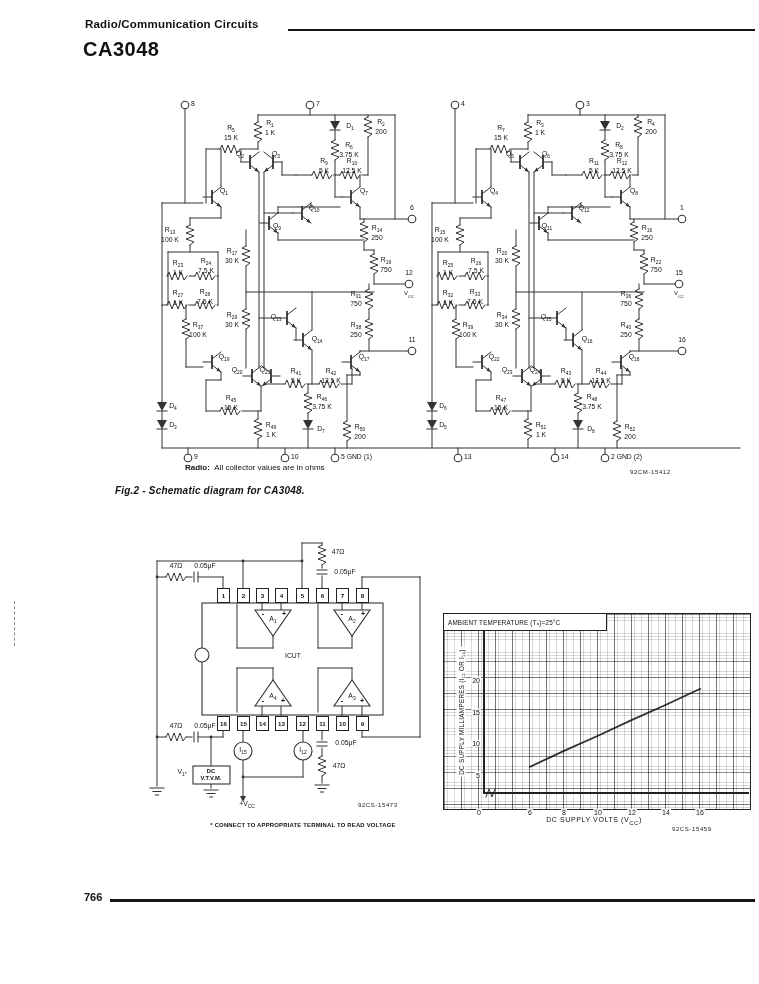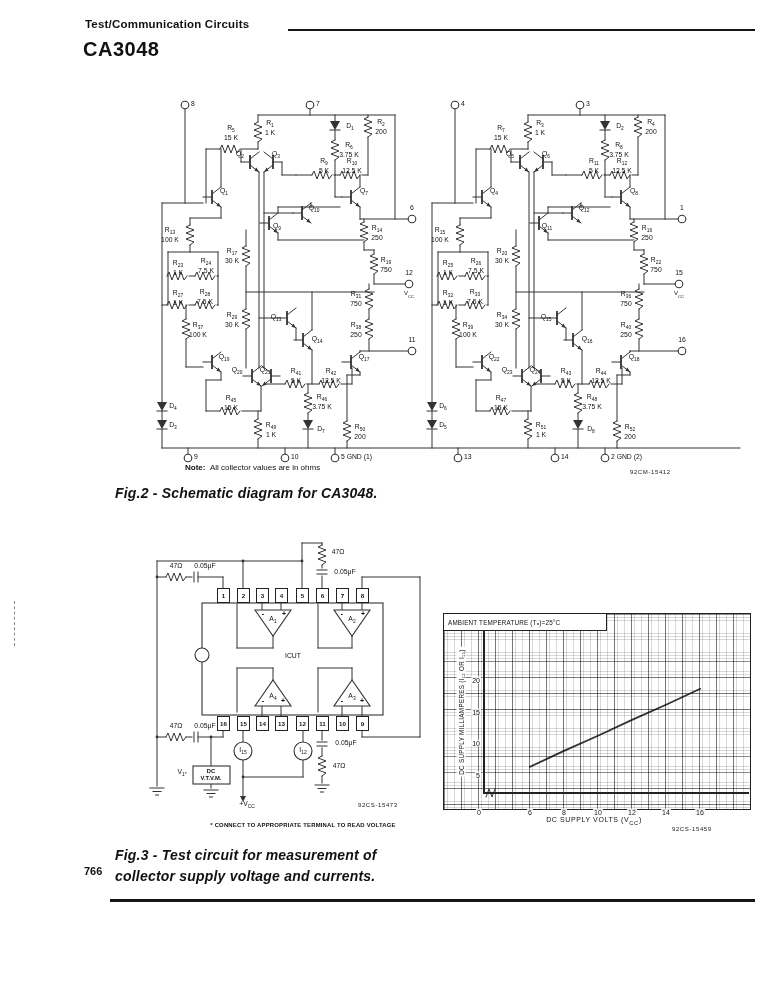--- a/index.html
+++ b/index.html
@@ -3,42 +3,42 @@
 <meta charset="utf-8">
 <style>
   html,body{margin:0;padding:0;background:#e8e8e8}
   #page{position:relative;width:759px;height:984px;background:#ffffff;overflow:hidden;
         font-family:"Liberation Sans",sans-serif;color:#111}
   .abs{position:absolute}
   
   .sect{position:absolute;left:85px;top:18px;font-size:11.5px;font-weight:bold;letter-spacing:0.2px}
   .rule1{position:absolute;left:288px;top:29px;width:467px;height:2px;background:#151515}
   .part{position:absolute;left:83px;top:38px;font-size:20px;font-weight:bold;letter-spacing:0.5px}
-  .pageno{position:absolute;left:84px;top:865px;font-size:11px;font-weight:bold}
+  .pageno{position:absolute;left:84px;top:891px;font-size:11px;font-weight:bold}
   .rule2{position:absolute;left:110px;top:899px;width:645px;height:2.5px;background:#151515}
   .margin-dash{position:absolute;left:14px;top:601px;height:45px;width:0;border-left:1.5px dashed #8a8a8a}
   
   svg.art{position:absolute;left:0;top:0;pointer-events:none}
   .w{stroke:#333;stroke-width:1;fill:none;stroke-linecap:square}
   .wb{stroke:#333;stroke-width:1.8;fill:none}
   .f{fill:#333;stroke:none}
   .pc{fill:#fff;stroke:#333;stroke-width:1.1}
   .box{fill:#fff;stroke:#333;stroke-width:1.1}
   
   .sl{position:absolute;transform:translate(-50%,-50%);font-size:6.8px;line-height:1.15;
       text-align:center;white-space:nowrap;color:#111}
   .sl sub{font-size:0.72em}
   .sl.left{transform:translate(0,-50%);text-align:left}
   .sl.tiny{font-size:5.8px;font-weight:bold}
   .sl.sub2{font-size:6px}
   .sl.sign{font-size:7px;font-weight:bold}
   .pin-box{position:absolute;width:11px;height:13px;border:1.2px solid #222;background:#fff;
            font-size:6.2px;font-weight:bold;display:flex;align-items:center;justify-content:center}
   
-  .fig-caption{position:absolute;font-style:italic;font-weight:bold;font-size:14px;letter-spacing:0.2px;line-height:1.5}
+  .fig-caption{position:absolute;font-style:italic;font-weight:bold;font-size:10px;letter-spacing:0.2px;line-height:1.5}
   .note{position:absolute;left:185px;top:463px;font-size:8px}
   .note b{font-weight:bold}
   .docid{position:absolute;font-size:6px;letter-spacing:0.6px;color:#222}
   .footnote{position:absolute;left:178px;top:822px;width:250px;text-align:center;
             font-size:5.9px;font-weight:bold;letter-spacing:0.2px}
   
   .fig4-frame{position:absolute;left:443px;top:613px;width:306px;height:195px;border:1.5px solid #222;
     background-image:
       repeating-linear-gradient(to right, rgba(0,0,0,0.45) 0 0.6px, transparent 0.6px 17px),
       repeating-linear-gradient(to bottom, rgba(0,0,0,0.45) 0 0.6px, transparent 0.6px 15.83px),
@@ -54,21 +54,21 @@
   .xlab{position:absolute;left:594px;top:821px;transform:translate(-50%,-50%);
         font-size:7px;letter-spacing:0.6px;white-space:nowrap}
   .tick{position:absolute;transform:translate(-50%,-50%);font-size:7px;background:rgba(255,255,255,0.85);padding:0 1px}
   .tick.yt{transform:translate(-100%,-50%)}
 </style>
 </head>
 <body>
 
 <div id="page">
 
-  <div class="sect">Test/Communication Circuits</div>
+  <div class="sect">Radio/Communication Circuits</div>
   <div class="rule1"></div>
   <div class="part">CA3048</div>
   <div class="margin-dash"></div>
 
   <svg class="art" width="759" height="984" viewBox="0 0 759 984">
     <defs>
       <path id="rh" class="w" d="M0,0 l2,-4 3,8 3,-8 3,8 3,-8 3,8 3,-4"></path>
       <path id="rv" class="w" d="M0,0 l-4,2 8,3 -8,3 8,3 -8,3 8,3 -4,3"></path>
       <g id="dv">
           <path class="f" d="M-5,0 L5,0 L0,9 Z"></path>
@@ -357,28 +357,27 @@
       <div class="pin-box" style="left: 296px; top: 716px;">12</div>
       <div class="pin-box" style="left: 316px; top: 588px;">6</div>
       <div class="pin-box" style="left: 316px; top: 716px;">11</div>
       <div class="pin-box" style="left: 336px; top: 588px;">7</div>
       <div class="pin-box" style="left: 336px; top: 716px;">10</div>
       <div class="pin-box" style="left: 356px; top: 588px;">8</div>
       <div class="pin-box" style="left: 356px; top: 716px;">9</div>
     </div>
 
   <div class="note">
-    <b>Note:</b>&nbsp;&nbsp;<span>All collector values are in ohms</span>
+    <b>Radio:</b>&nbsp;&nbsp;<span>All collector values are in ohms</span>
   </div>
   <div class="docid" style="left:630px;top:469px">92CM-15412</div>
   <div class="fig-caption" style="left:115px;top:483px">Fig.2 - Schematic diagram for CA3048.</div>
 
   <div class="docid" style="left:358px;top:802px">92CS-15473</div>
   <div class="footnote">* CONNECT TO APPROPRIATE TERMINAL TO READ VOLTAGE</div>
-  <div class="fig-caption" style="left:115px;top:845px;width:300px">Fig.3 - Test circuit for measurement of collector supply voltage and currents.</div>
 
   <div class="fig4-frame"></div>
   <div class="fig4-titlebox">AMBIENT TEMPERATURE (Tₐ)=25°C</div>
   <div class="ax-y"></div>
   <div class="ax-x"></div>
   <div class="ylab">DC SUPPLY MILLIAMPERES (I₁₂ OR I₁₅)</div>
   <div class="xlab" id="fig4-xlab">DC SUPPLY VOLTS (V<sub>CC</sub>)</div>
   <div id="fig4-ticks" class="abs" style="left:0;top:0">
       <div class="tick" style="left: 479px; top: 812px;">0</div>
       <div class="tick" style="left: 530px; top: 812px;">6</div>

